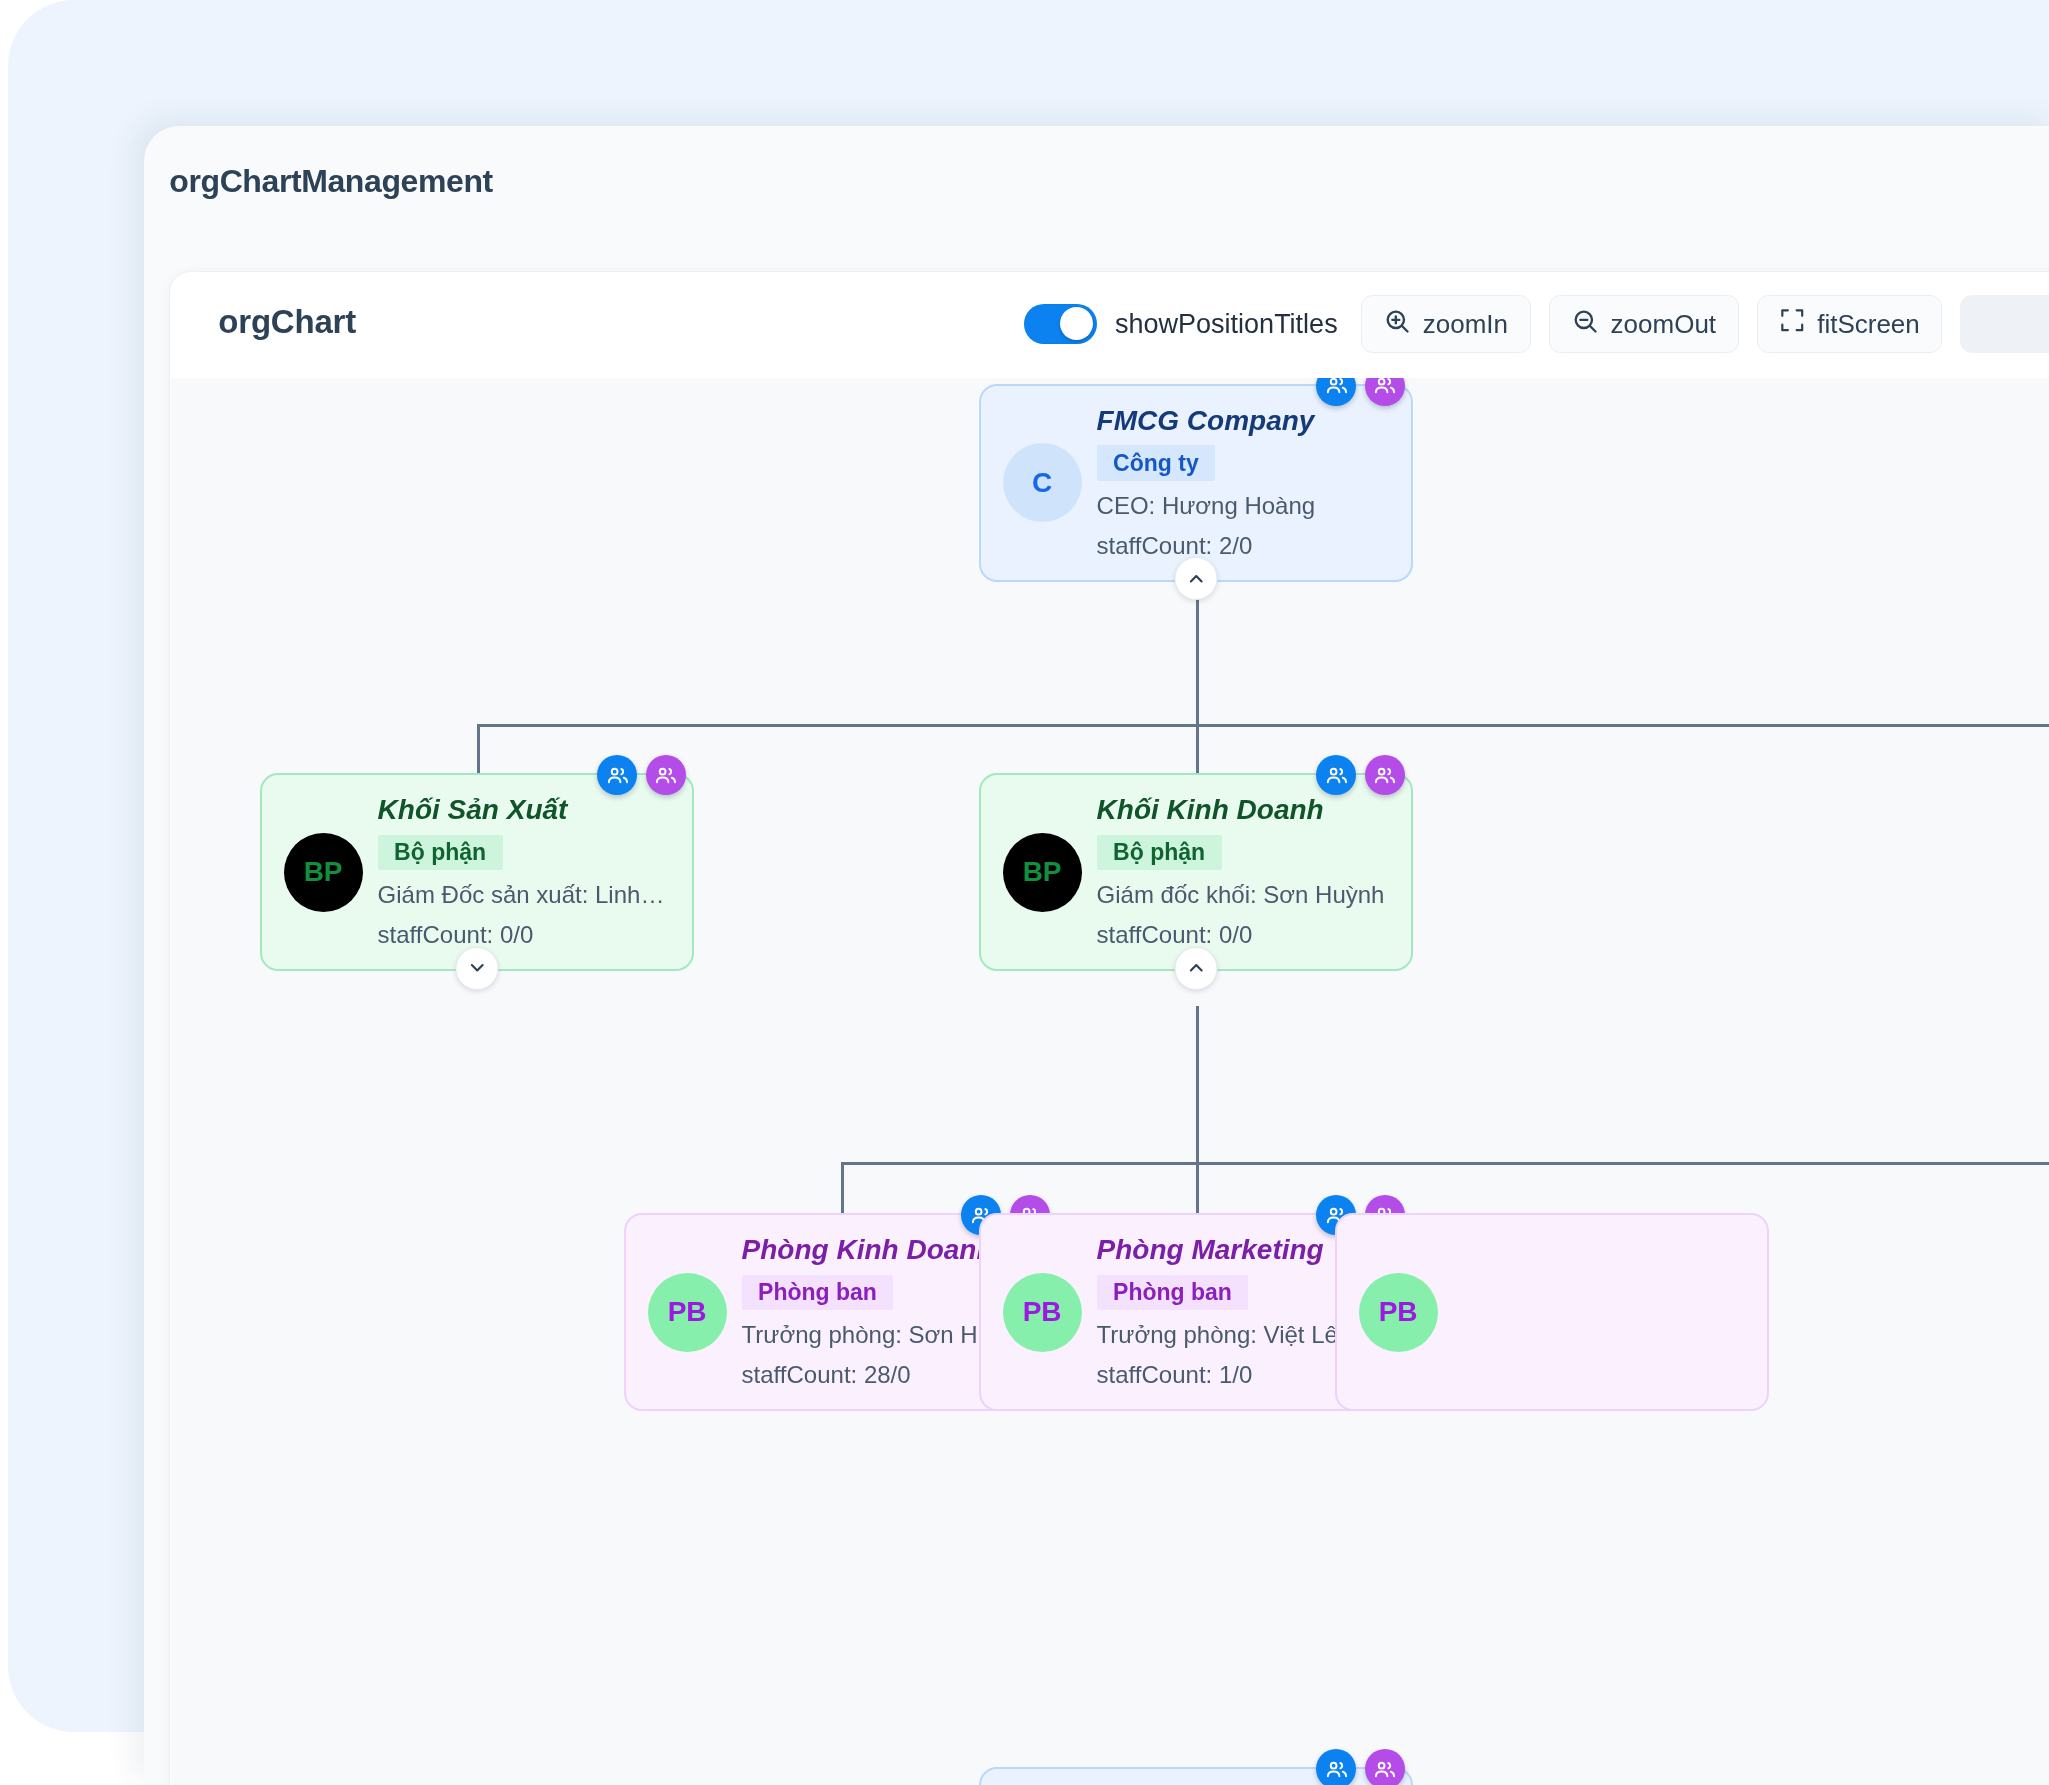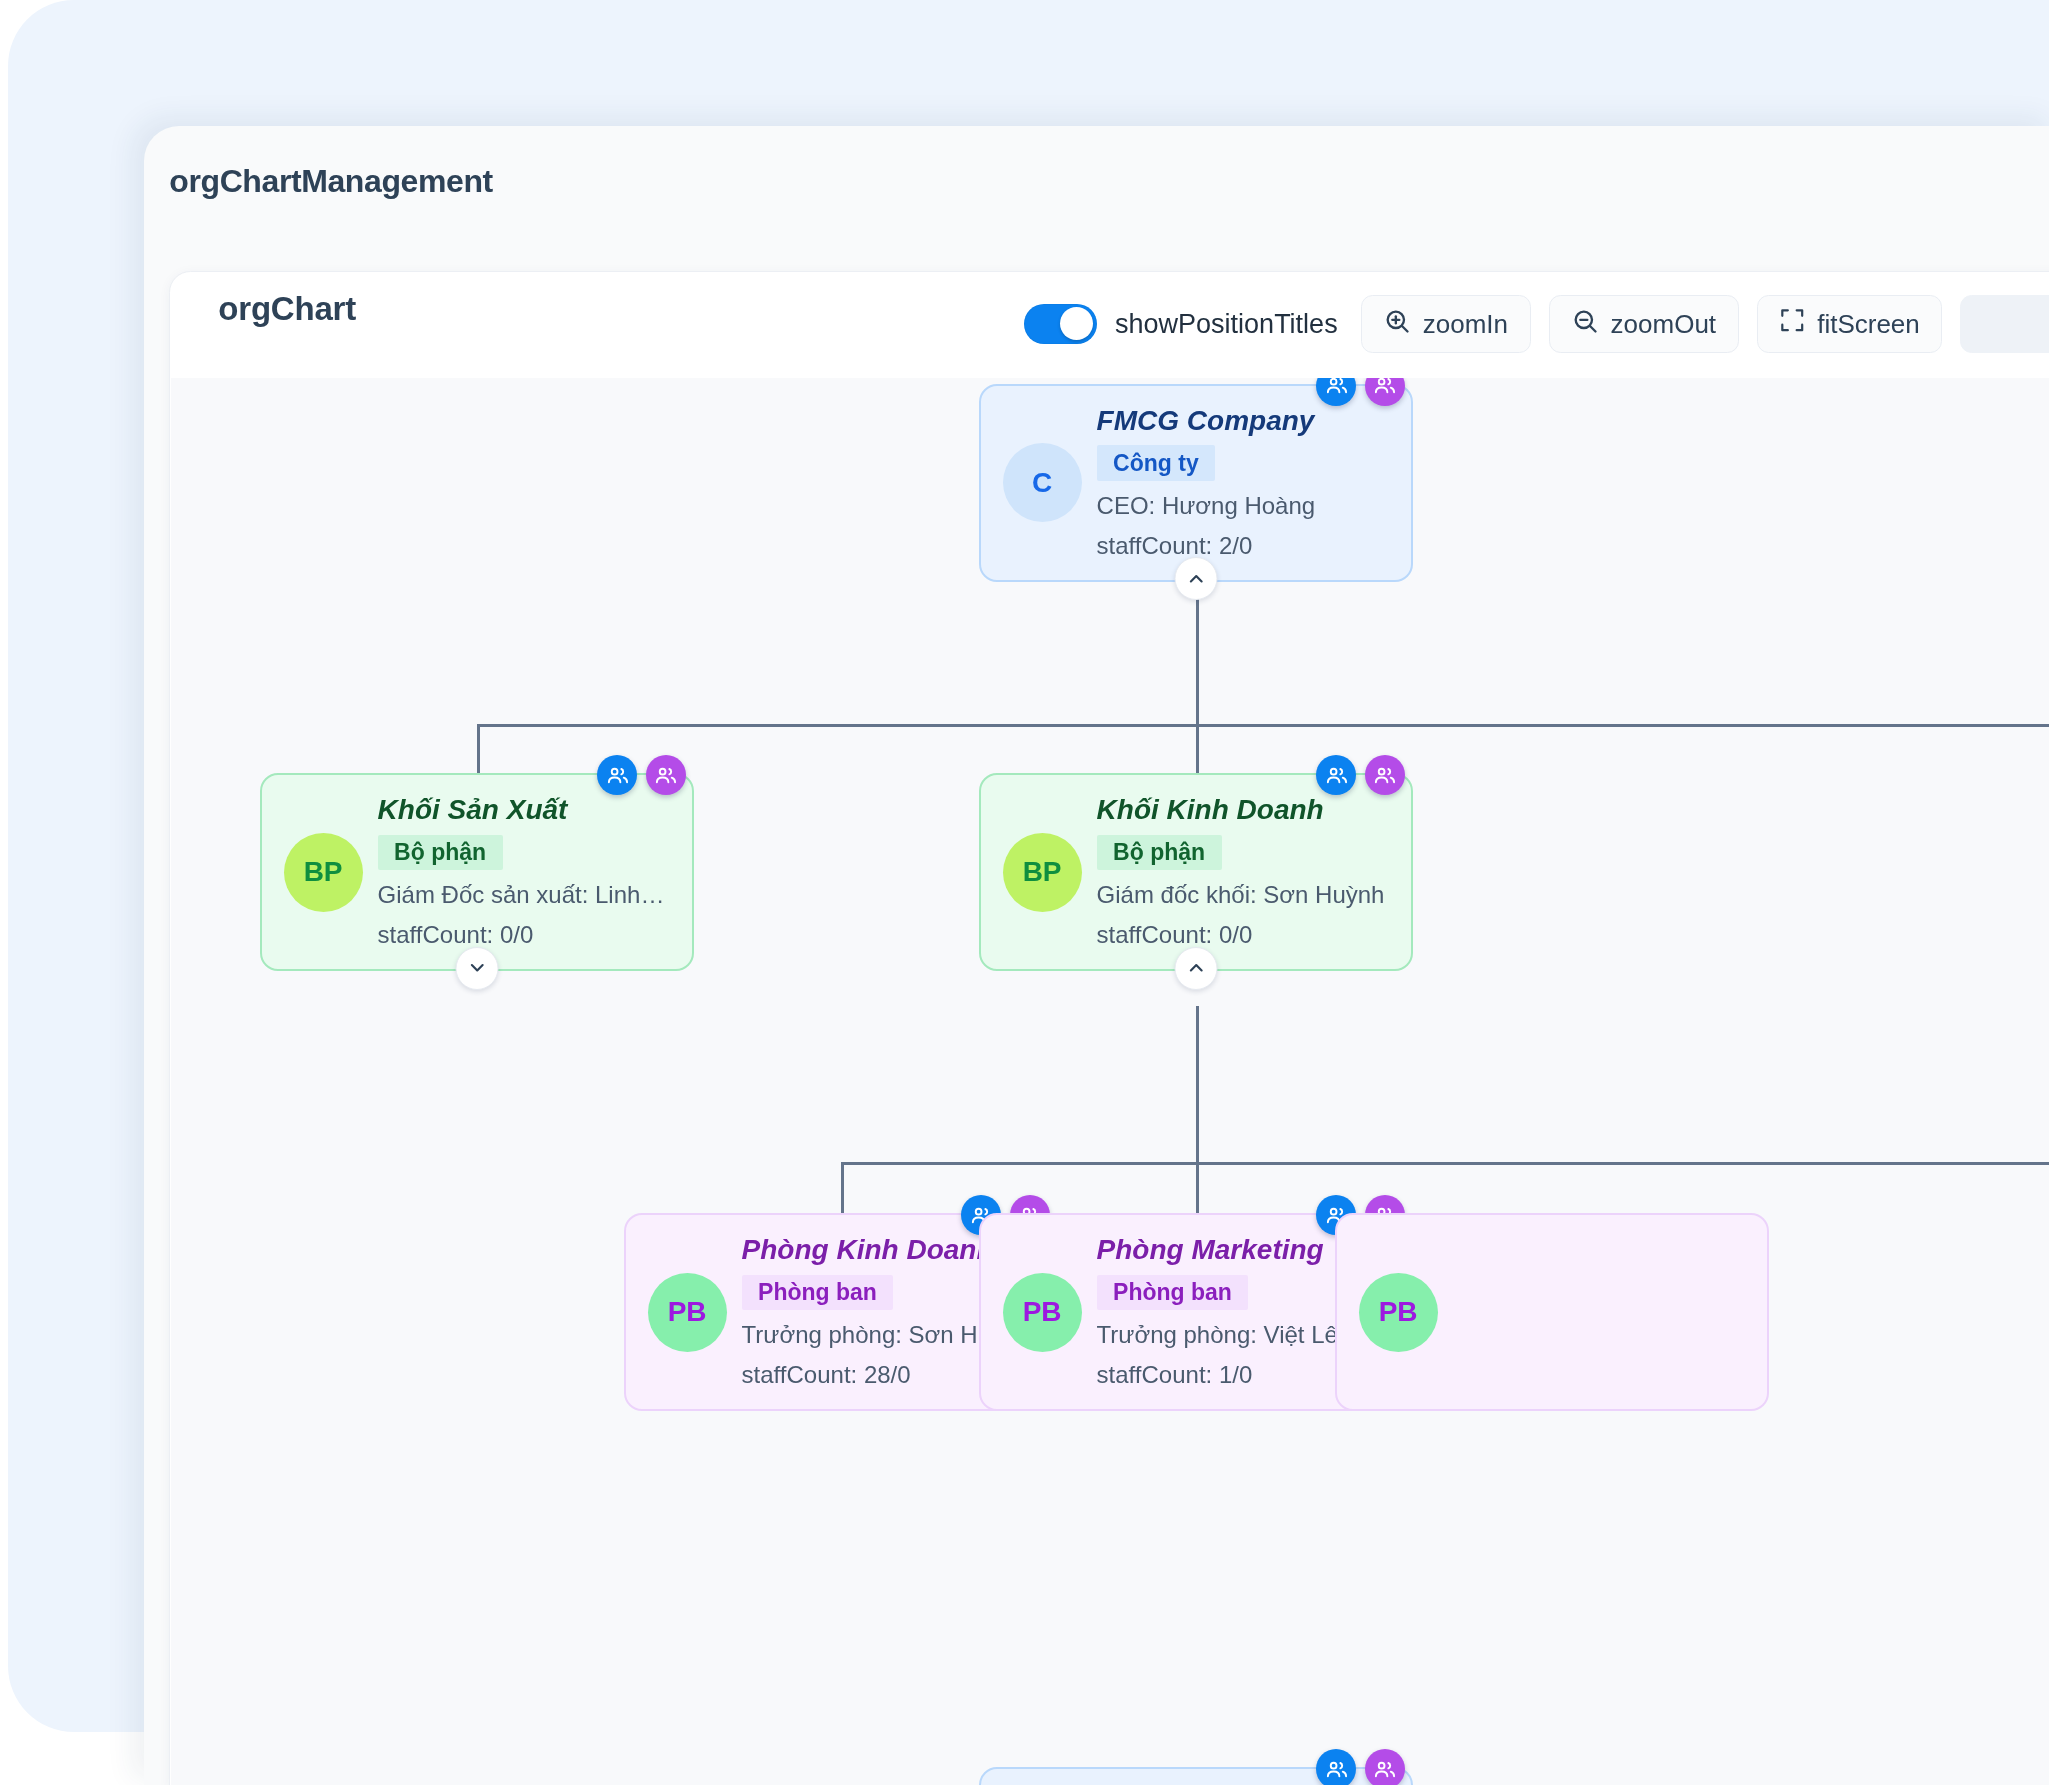--- a/index.html
+++ b/index.html
@@ -27,21 +27,21 @@
   
   #chart-card{
     position:absolute;left:25px;top:145px;width:1889px;height:1515px;
     background:#ffffff;border:0.8px solid #eceff4;border-radius:21.5px 0 0 0;
     box-shadow:0 2.5px 11.6px rgba(40,60,100,.05);overflow:hidden;
   }
   #chart-header{
     position:relative;height:106px;
   }
   #chart-title{
-    position:absolute;left:48px;top:18px;
+    position:absolute;left:48px;top:31px;
     font-size:33px;font-weight:bold;color:#2e4257;letter-spacing:-0.2px;
   }
   #toolbar{
     position:absolute;right:-33px;top:23px;display:flex;align-items:center;gap:18px;
   }
   .toggle-wrap{display:flex;align-items:center;gap:18px;margin-right:5px;}
   .toggle{
     width:73px;height:40px;border-radius:20px;background:#0b82f0;
     position:relative;flex:none;box-shadow:inset 0 0 0 0.8px rgba(0,0,0,.04);
   }
@@ -75,21 +75,21 @@
   .node.company{background:#e9f2fe;border:2.5px solid #b9d8fb;}
   .node.block  {background:#e9fbef;border:2.5px solid #a4e9bd;}
   .node.dept   {background:#faf0fe;border:2.5px solid #ecd3fb;}
   .node-inner{display:flex;align-items:center;height:100%;padding:0 21.5px;box-sizing:border-box;}
   .avatar{
     width:79px;height:79px;border-radius:50%;flex:none;
     display:flex;align-items:center;justify-content:center;
     font-size:28px;font-weight:bold;margin-right:15px;
   }
   .company .avatar{background:#cfe4fb;color:#1768e8;}
-  .block   .avatar{background:#bef264;color:#0f8f3f;}
+  .block   .avatar{background:#000000;color:#0f8f3f;}
   .dept    .avatar{background:#86efac;color:#9d19e0;}
   .node-body{min-width:0;flex:1;}
   .node-title{font-size:28px;font-weight:bold;line-height:1.15;white-space:nowrap;font-style:italic;}
   .company .node-title{color:#153a7a;}
   .block   .node-title{color:#10542a;}
   .dept    .node-title{color:#7b1fa9;}
   .node-badge{
     display:inline-block;margin-top:8.3px;padding:4.1px 16.5px;border-radius:2px;
     font-size:23px;font-weight:bold;
   }

